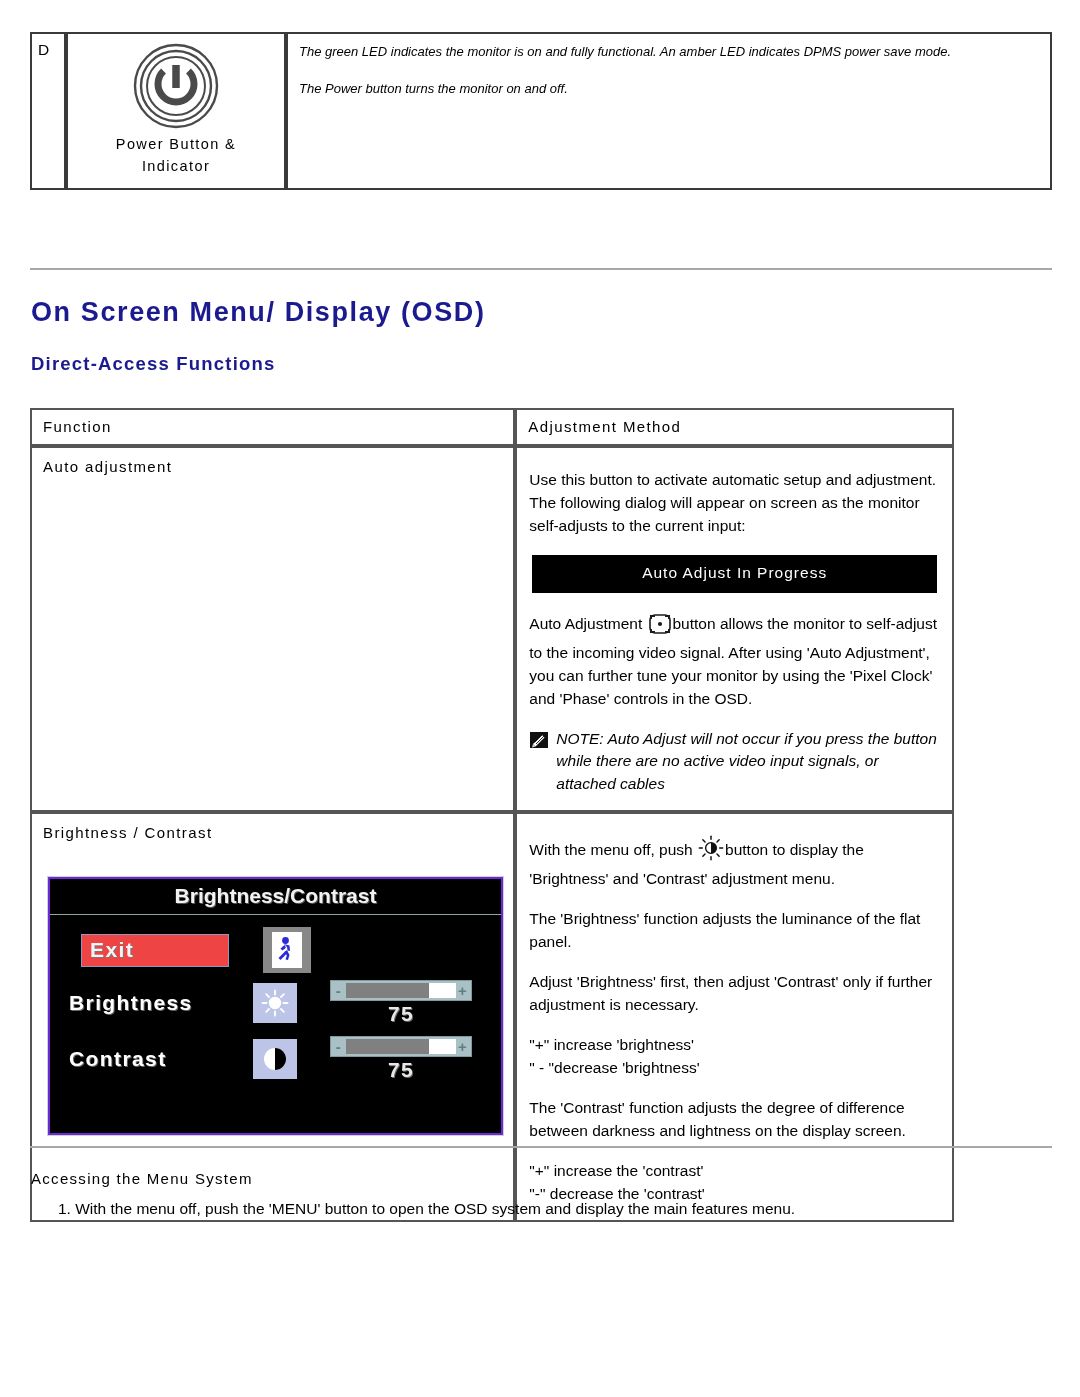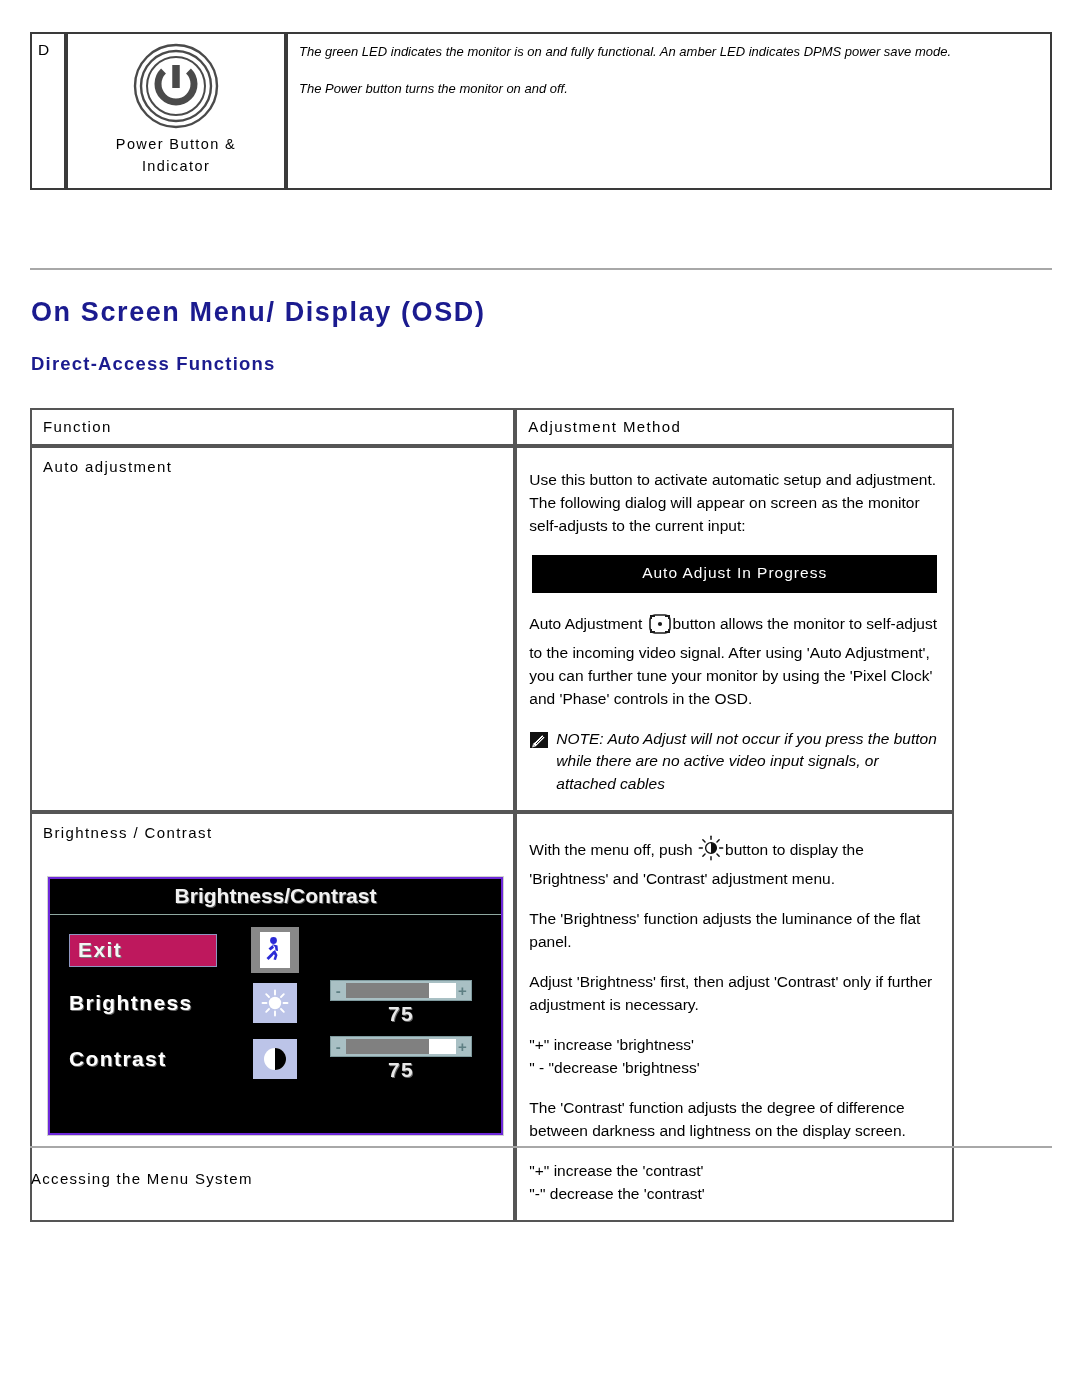--- a/index.html
+++ b/index.html
@@ -198,28 +198,29 @@
   .osd-row.first { height: 50px; }
 
   .osd-label {
     color: #ffffff;
     font-size: 21px;
     font-weight: bold;
     width: 150px;
     text-shadow: 1px 1px 0 #666;
   }
   .exit-highlight {
-    background: #be185d;
+    background: #ef4444;
     width: 148px;
     height: 33px;
     display: flex;
     align-items: center;
     padding-left: 8px;
     box-sizing: border-box;
     border: 1px solid #8f96c0;
+    margin-left: 12px;
   }
   .exit-highlight span {
     color: #f5f5f5;
     font-size: 21px;
     font-weight: bold;
     text-shadow: 1px 1px 0 #777;
   }
 
   .icon-box {
     width: 44px;
@@ -501,14 +502,17 @@
           <span>"+" increase the 'contrast'</span><br>
           <span>"-" decrease the 'contrast'</span>
         </p>
       </td>
     </tr>
   </tbody>
     </table>
 
   <div class="rule" id="rule-bottom"></div>
   <div class="accessing-title">Accessing the Menu System</div>
+  <ol class="accessing-list">
+    <li>1.  With the menu off, push the 'MENU' button to open the OSD system and display the main features menu.</li>
+  </ol>
 
 </div>
 
 </body></html>

